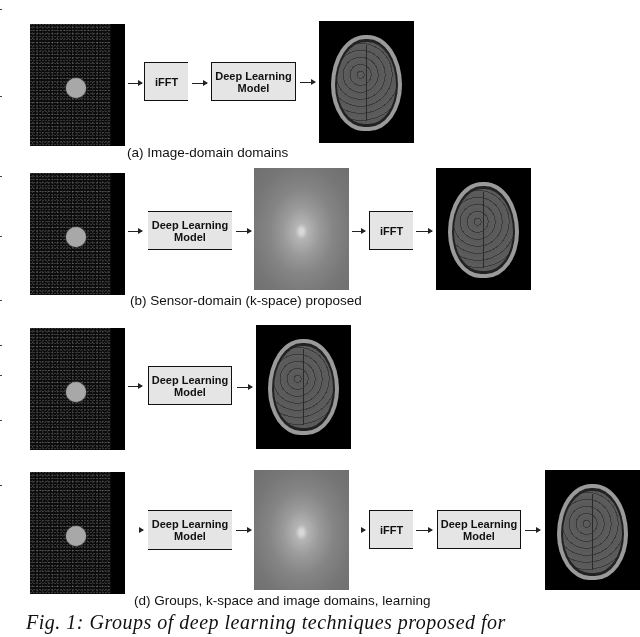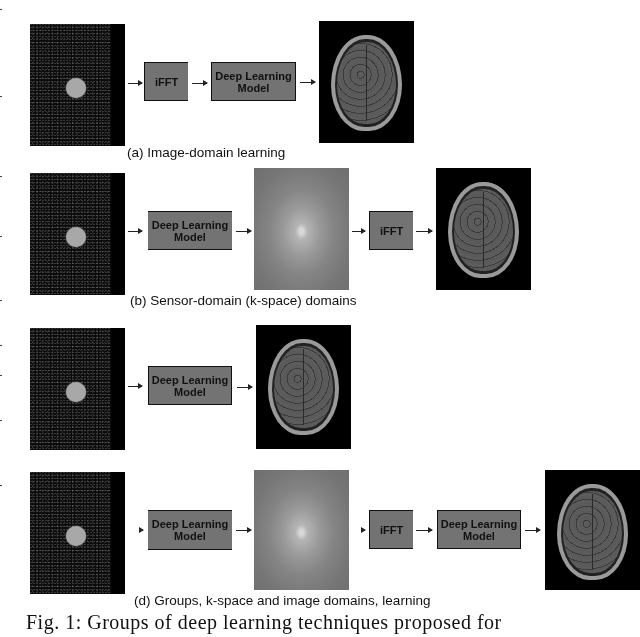--- a/index.html
+++ b/index.html
@@ -18,27 +18,27 @@
       radial-gradient(ellipse at 50% 52%, #d8d8d8 0 2px, #b4b4b4 6px, #9a9a9a 18px, #858585 32px, #767676 50px, #6a6a6a 80px); }
   .brain { width:95px; height:122px; background:#000; }
   .brain .skull { position:absolute; left:12px; top:14px; width:71px; height:96px; border-radius:48% 48% 46% 46% / 52% 52% 48% 48%;
     background:#9a9a9a; }
   .brain .gap { position:absolute; left:16px; top:18px; width:63px; height:88px; border-radius:48% 48% 46% 46% / 52% 52% 48% 48%; background:#222; }
   .brain .tissue { position:absolute; left:18px; top:21px; width:59px; height:82px; border-radius:48% 48% 46% 46% / 52% 52% 48% 48%;
     background:
       repeating-radial-gradient(circle at 40% 40%, #5c5c5c 0 3px, #3c3c3c 3px 4px, #5a5a5a 4px 7px),
       #555; }
   .brain .mid { position:absolute; left:47px; top:24px; width:1px; height:76px; background:#2a2a2a; }
-  .box { border:1px solid #111; background:#737373; font-weight:bold; font-size:11px; text-align:center; display:flex; align-items:center; justify-content:center; line-height:12px; box-sizing:border-box; }
+  .box { border:1px solid #111; background:#e5e5e5; font-weight:bold; font-size:11px; text-align:center; display:flex; align-items:center; justify-content:center; line-height:12px; box-sizing:border-box; }
   .box.openright { border-right:none; }
   .box.lines { border-left:none; border-right:none; }
   .arrow { height:1px; background:#222; }
   .arrow::after { content:""; position:absolute; right:-1px; top:-3px; border-left:5px solid #222; border-top:3.5px solid transparent; border-bottom:3.5px solid transparent; }
   .cap { font-size:13.5px; white-space:nowrap; }
-  .figcap { font-family:"Liberation Serif", serif; font-size:20px; letter-spacing:0.5px; white-space:nowrap; }
+  .figcap { font-family:"Liberation Serif", serif; font-size:20px; letter-spacing:0.5px; white-space:nowrap;font-style:italic; }
   .tick { width:2px; height:1px; background:#444; }
 </style>
 </head>
 <body>
 
 <div class="abs tick" style="left:0;top:9px"></div>
 <div class="abs tick" style="left:0;top:96px"></div>
 <div class="abs tick" style="left:0;top:176px"></div>
 <div class="abs tick" style="left:0;top:236px"></div>
 <div class="abs tick" style="left:0;top:300px"></div>
@@ -61,21 +61,21 @@
     <span>Deep Learning</span>
     <span>Model</span>
   </div>
   <div class="abs arrow" style="left:300px;top:82px;width:15px"></div>
   <div class="abs brain" style="left:319px;top:21px">
     <div class="skull"></div>
       <div class="gap"></div>
       <div class="tissue"></div>
       <div class="mid"></div>
   </div>
-  <div class="abs cap" style="left:127px;top:145px">(a) Image-domain learning</div>
+  <div class="abs cap" style="left:127px;top:145px">(a) Image-domain domains</div>
 </div>
 
 <div class="abs" style="left:0;top:165px;width:640px;height:155px;">
   <div class="abs noise inimg" style="left:30px;top:8px">
     <div class="dot"></div>
       <div class="bar"></div>
   </div>
   <div class="abs arrow" style="left:128px;top:66px;width:14px"></div>
   <div class="abs box lines" style="left:148px;top:46px;width:84px;height:39px;flex-direction:column">
     <span>Deep Learning</span>
@@ -87,21 +87,21 @@
   <div class="abs box openright" style="left:369px;top:46px;width:44px;height:39px">
     <span>iFFT</span>
   </div>
   <div class="abs arrow" style="left:416px;top:66px;width:16px"></div>
   <div class="abs brain" style="left:436px;top:3px">
     <div class="skull"></div>
       <div class="gap"></div>
       <div class="tissue"></div>
       <div class="mid"></div>
   </div>
-  <div class="abs cap" style="left:130px;top:128px">(b) Sensor-domain (k-space) domains</div>
+  <div class="abs cap" style="left:130px;top:128px">(b) Sensor-domain (k-space) proposed</div>
 </div>
 
 <div class="abs" style="left:0;top:320px;width:640px;height:150px;">
   <div class="abs noise inimg" style="left:30px;top:8px">
     <div class="dot"></div>
       <div class="bar"></div>
   </div>
   <div class="abs arrow" style="left:128px;top:66px;width:14px"></div>
   <div class="abs box" style="left:148px;top:46px;width:84px;height:39px;flex-direction:column">
     <span>Deep Learning</span>

